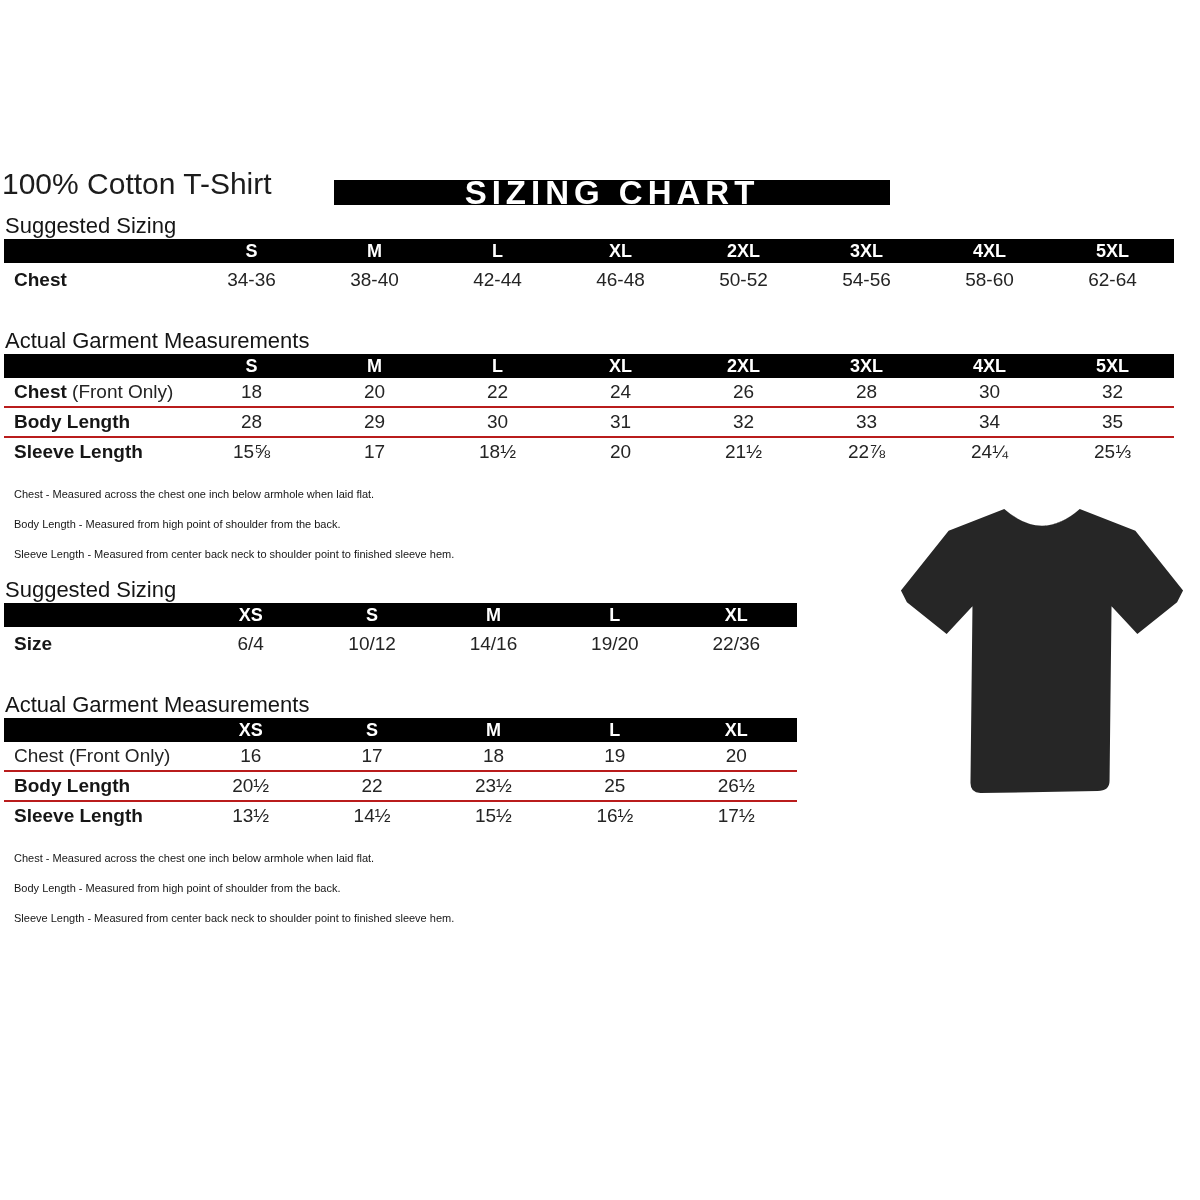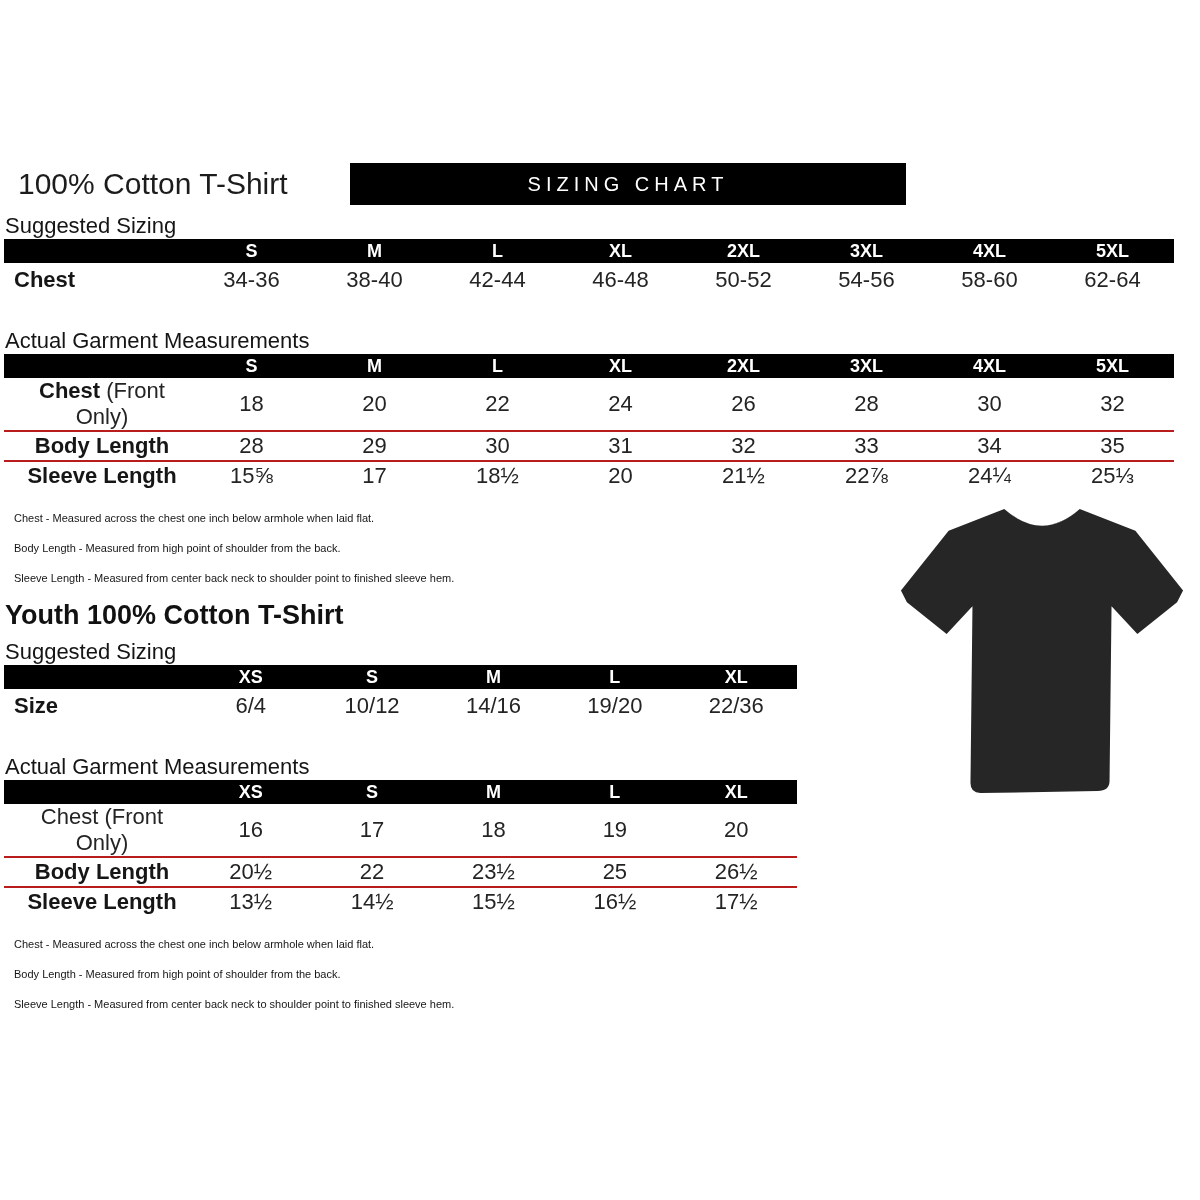--- a/index.html
+++ b/index.html
@@ -5,40 +5,40 @@
   html,body {margin:0; padding:0; background:#ffffff;}
   .page {
     position:relative;
     width:1200px; height:1200px;
     background:#ffffff;
     font-family:"Liberation Sans","DejaVu Sans",sans-serif;
     color:#1f1f1f;
     overflow:hidden;
   }
   
-  .header {display:flex; align-items:flex-end; margin:163px 0 0 18px;}
+  .header {display:flex; align-items:flex-end; margin:163px 0 0 2px;}
   .main-title {font-size:30px; font-weight:400; color:#1c1c1c; width:332px; line-height:42px;}
   .banner {
-    width:556px; height:42px; background:#000;
-    color:#fff; font-size:20px; font-weight:400; letter-spacing:5px;
+    width:556px; height:25px; background:#000;
+    color:#fff; font-size:33px; font-weight:700; letter-spacing:5px;
     display:flex; align-items:center; justify-content:center;
   }
   .section-label {font-size:22px; color:#151515; margin:10px 0 2px 5px; line-height:22px;}
   .youth-title {font-size:27px; font-weight:700; color:#111; margin:6px 0 0 5px; line-height:32px;}
 
   
   table {border-collapse:collapse; table-layout:fixed; margin-left:4px;}
   .adult-table {width:1170px;}
   .youth-table {width:793px;}
   thead th {background:#000; color:#fff; font-size:18px; font-weight:700; height:24px; padding:0; text-align:center;}
   thead th:first-child {width:186px;}
-  tbody td {text-align:center; font-size:22px; color:#242424; height:33px; padding:0;}
+  tbody td {text-align:center; font-size:19px; color:#242424; height:33px; padding:0;}
   tbody td.row-label {text-align:left; padding-left:10px;}
   .lbl-b {font-weight:700; color:#161616;}
-  .measure tbody td {height:28px;text-align:center;}
+  .measure tbody td {height:28px;}
   .measure tbody tr + tr td {border-top:2px solid #b91c1c;}
 
   .notes {margin:13px 0 0 14px;}
   .notes div {font-size:11px; line-height:30px; color:#161616;}
 
   .spacer-sm {height:24px;}
 
   
   .tshirt-wrap {position:absolute; left:893px; top:488px; width:298px; height:320px;}
 </style>
@@ -135,21 +135,20 @@
         </tr>
       </tbody>
   </table>
 
   <div class="notes">
     <div>Chest - Measured across the chest one inch below armhole when laid flat.</div>
     <div>Body Length - Measured from high point of shoulder from the back.</div>
     <div>Sleeve Length - Measured from center back neck to shoulder point to finished sleeve hem.</div>
   </div>
 
-  <div class="youth-title">Youth 100% Cotton T-Shirt</div>
 
   <div class="section-label">Suggested Sizing</div>
   <table class="youth-table">
     <thead>
         <tr>
           <th></th>
           <th>XS</th>
           <th>S</th>
           <th>M</th>
           <th>L</th>

